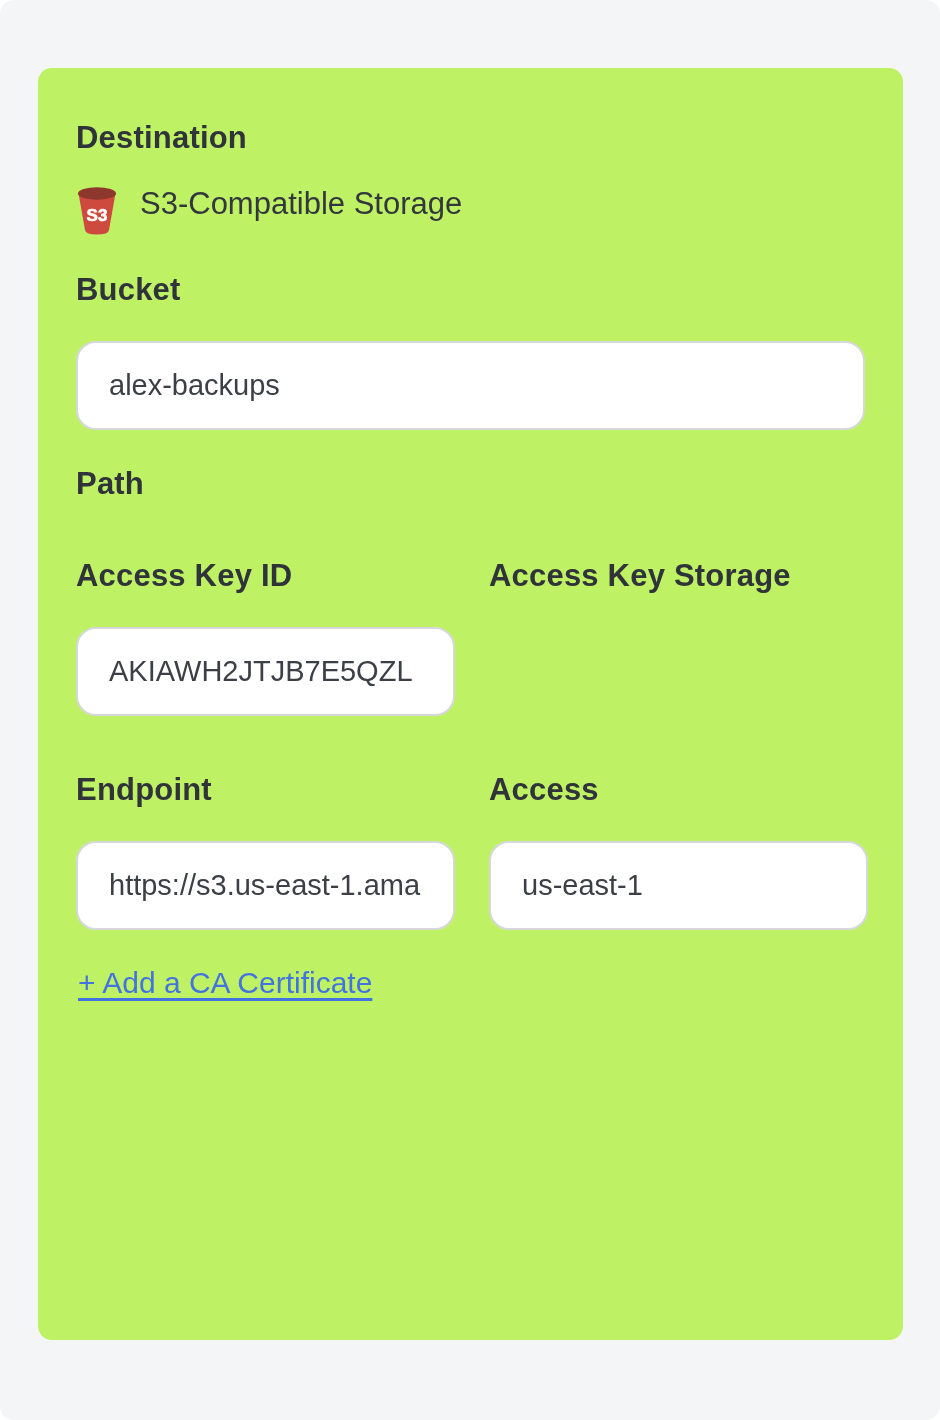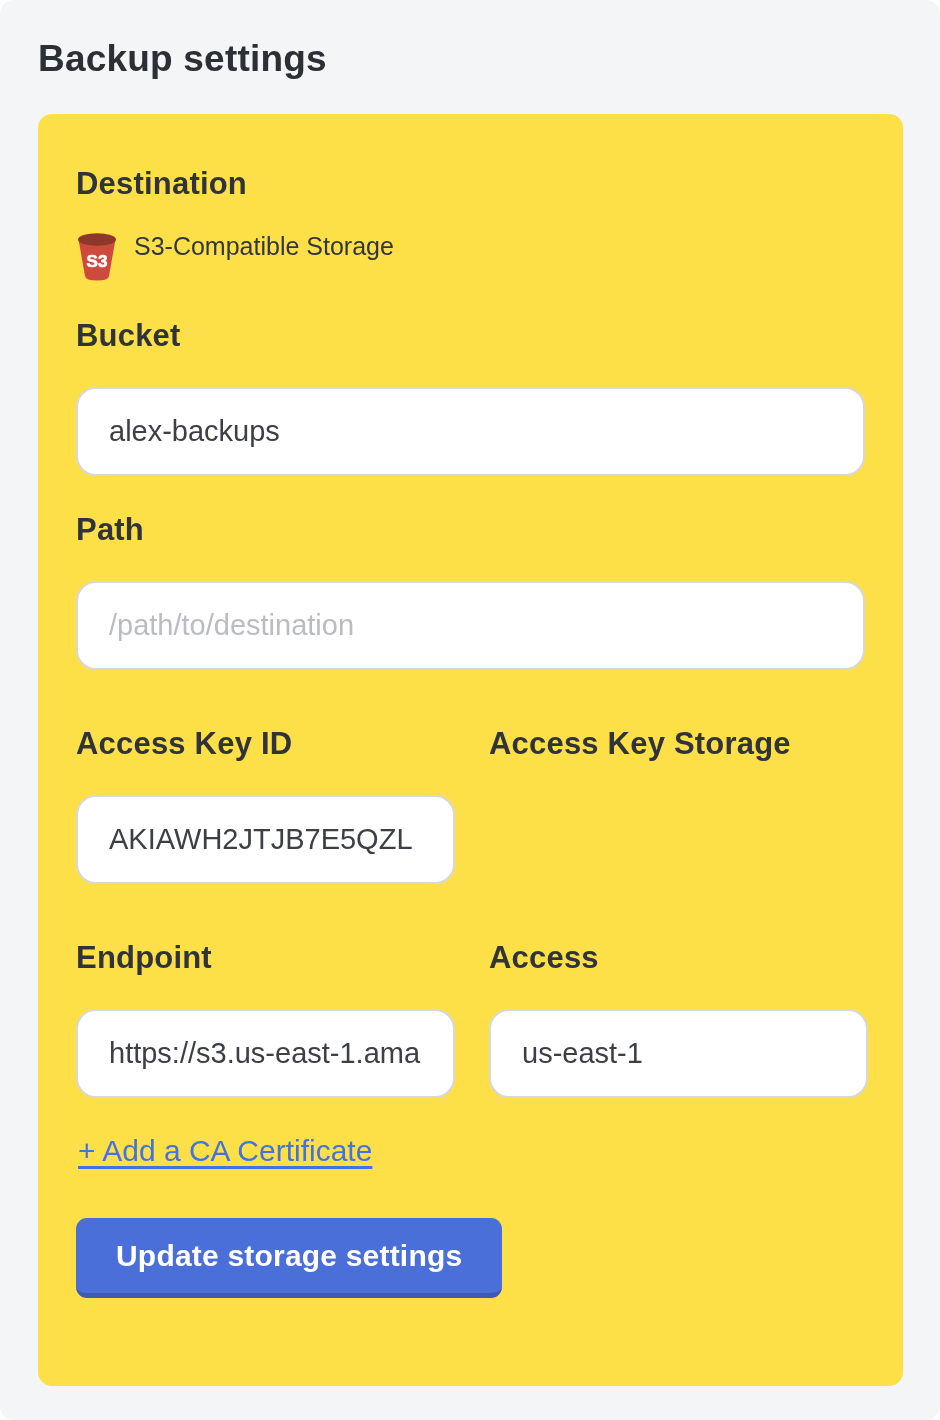--- a/index.html
+++ b/index.html
@@ -18,41 +18,41 @@
   }
   .page-title {
     font-size: 37px;
     font-weight: bold;
     color: #2b2f36;
     letter-spacing: 0.2px;
     padding-top: 4px;
   }
   .card {
     margin-top: 34px;
-    background: #fde047;
+    background: #bef264;
     border-radius: 14px;
     width: 865px;
     height: 1272px;
     padding: 52px 38px 42px 38px;
   }
   .section-label {
     font-size: 31px;
     font-weight: bold;
     color: #30343a;
     letter-spacing: 0.2px;
   }
   .dest-row {
     margin-top: 30px;
     display: flex;
     align-items: flex-start;
   }
   .s3-icon { width: 42px; height: 50px; flex: 0 0 auto; }
   .dest-value {
-    margin-left: 16px;
-    font-size: 25px;
+    margin-left: 22px;
+    font-size: 31px;
     color: #33373d;
   }
   .field { margin-top: 36px; }
   .field-first { margin-top: 0; }
   .text-input {
     display: block;
     width: 100%;
     height: 89px;
     margin-top: 33px;
     border: 2px solid #d6d8db;
@@ -107,21 +107,20 @@
     font-weight: bold;
     letter-spacing: 0.2px;
     cursor: pointer;
   }
 </style>
 </head>
 <body>
 
 <div class="page">
 
-  <h1 class="page-title">Backup settings</h1>
 
   <div class="card">
 
     <div class="field field-first">
       <div class="section-label">Destination</div>
       <div class="dest-row">
         <span class="s3-icon">
           <svg viewBox="0 0 42 50" width="42" height="50" aria-hidden="true">
             <path d="M2.5 7.5 L9 44 Q9.5 48.5 21 48.5 Q32.5 48.5 33 44 L39.5 7.5 Z" fill="#cf4a3e"></path>
             <ellipse cx="21" cy="7.5" rx="19" ry="6.2" fill="#8e372c"></ellipse>
@@ -132,21 +131,20 @@
       </div>
     </div>
 
     <div class="field">
       <label class="section-label">Bucket</label>
       <input type="text" class="text-input" value="alex-backups" style="">
     </div>
 
     <div class="field">
       <label class="section-label">Path</label>
-      <input type="text" class="text-input" placeholder="/path/to/destination" style="">
     </div>
 
     <div class="two-col">
       <div class="col">
         <label class="section-label">Access Key ID</label>
         <input type="text" class="text-input" value="AKIAWH2JTJB7E5QZL" style="">
       </div>
       <div class="col">
         <label class="section-label">Access Key Storage</label>
       </div>
@@ -160,18 +158,15 @@
       <div class="col">
         <label class="section-label">Access</label>
         <input type="text" class="text-input" value="us-east-1" style="">
       </div>
     </div>
 
     <div>
       <a href="#" class="ca-link">+ Add a CA Certificate</a>
     </div>
 
-    <div>
-      <button class="submit-btn">Update storage settings</button>
-    </div>
 
   </div>
 </div>
 
 </body></html>

